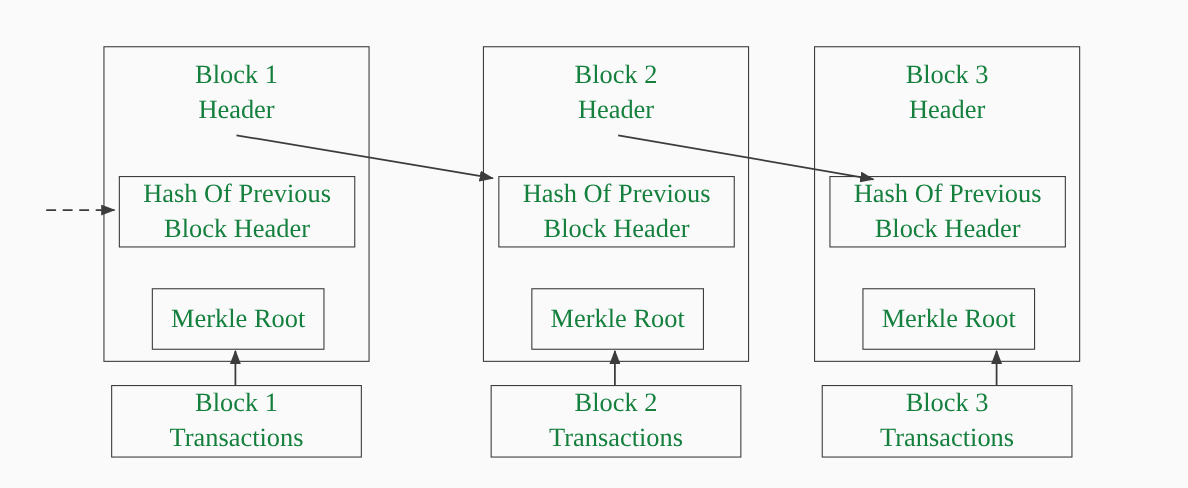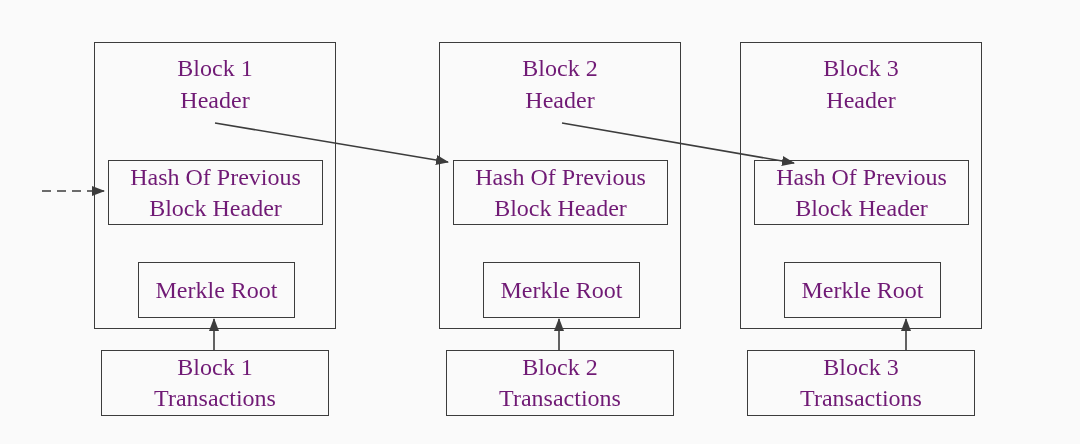--- a/index.html
+++ b/index.html
@@ -6,21 +6,21 @@
     margin: 0;
     padding: 0;
     background: #ffffff;
   }
   #canvas {
     position: relative;
     width: 1080px;
     height: 444px;
     background: #fafafa;
     font-family: "Liberation Serif", "DejaVu Serif", serif;
-    color: #701a75;
+    color: #15803d;
     overflow: hidden;
   }
   .block-column {
     position: absolute;
     top: 42px;
     height: 376px;
     width: 242px;
   }
   .header-box {
     position: absolute;

